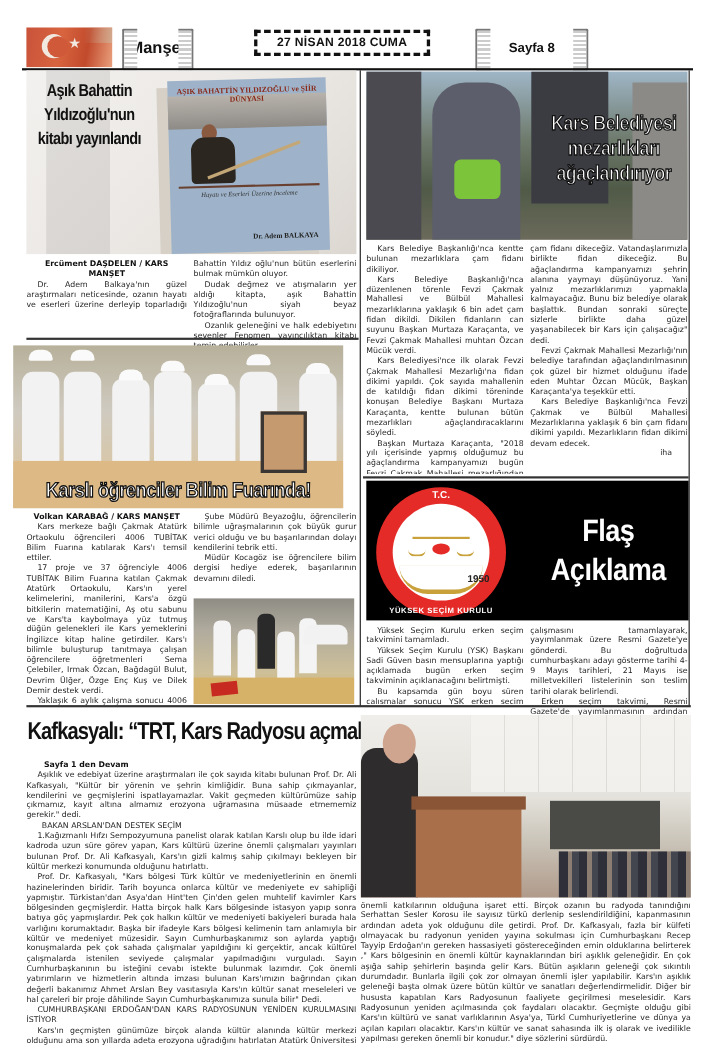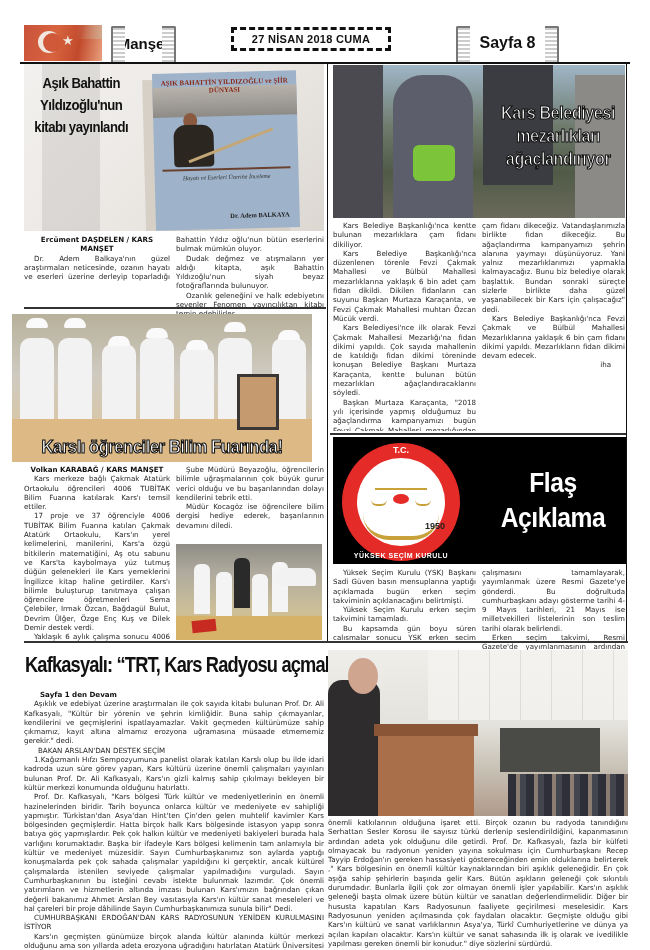--- a/index.html
+++ b/index.html
@@ -9,21 +9,21 @@
   .flag { left: 24px; top: 25px; width: 78px; height: 36px; background: linear-gradient(100deg, #c9533a 0%, #d8643f 40%, #c14a2c 70%, #e9a07d 100%); overflow: hidden; }
   .flag .moon { position: absolute; left: 14px; top: 6px; width: 22px; height: 22px; border-radius: 50%; background: #f1e9e0; }
   .flag .moon-cut { position: absolute; left: 19px; top: 8px; width: 19px; height: 19px; border-radius: 50%; background: #d0593a; }
   .flag .star { position: absolute; left: 38px; top: 9px; color: #f1e9e0; font-size: 13px; line-height: 1; }
   .flag .tree { position: absolute; right: 0; top: 0; width: 26px; height: 14px; background: linear-gradient(90deg, transparent, #c8b8a0); opacity: .6; }
   .tag-box { top: 26px; height: 34px; display: flex; align-items: center; justify-content: center; font-family: "Liberation Sans", sans-serif; font-weight: bold; color: #111; }
   .tag-box::before, .tag-box::after { content: ""; position: absolute; top: 0; width: 12px; height: 34px; border: 2px solid #777; background: repeating-linear-gradient(0deg, #ccc 0 2px, #fff 2px 4px); }
   .tag-box::before { left: 0; border-right: none; border-radius: 2px 0 0 2px; }
   .tag-box::after { right: 0; border-left: none; border-radius: 0 2px 2px 0; }
   .manset { left: 111px; width: 65px; font-size: 15px; }
-  .sayfa { left: 456px; width: 103px; font-size: 16px; }
+  .sayfa { left: 432px; width: 103px; font-size: 12px; }
   .date-box { left: 231px; top: 27px; width: 160px; height: 24px; border: 3px dashed #111; display: flex; align-items: center; justify-content: center; font-family: "Liberation Sans", sans-serif; font-weight: bold; font-size: 11px; color: #111; letter-spacing: .3px; }
   .hrule { left: 20px; top: 62px; width: 610px; height: 2px; background: #111; }
   .vrule { background: #111; width: 1px; }
   .hline { background: #333; height: 2px; }
 
   
   .img { overflow: hidden; }
   .book-photo { left: 24px; top: 64px; width: 300px; height: 167px; background: linear-gradient(135deg, #f3f1ef 0%, #e9e6e2 60%, #dcd7d1 100%); }
   .book-photo .shade { position: absolute; left: 18px; top: 0; width: 58px; height: 167px; background: rgba(0,0,0,.08); }
   .book-photo .cover { position: absolute; left: 130px; top: 8px; width: 144px; height: 157px; background: #9eb3c9; transform: rotate(-1.5deg); box-shadow: -10px 6px 0 #d6d0c7; }
@@ -154,20 +154,21 @@
   </div>
 </div>
 <div class="abs txt" style="left:333px;top:221px;width:143px;height:210px;overflow:hidden;">
   <p>Kars Belediye Başkanlığı'nca kentte bulunan mezarlıklara çam fidanı dikiliyor.</p>
   <p>Kars Belediye Başkanlığı'nca düzenlenen törenle Fevzi Çakmak Mahallesi ve Bülbül Mahallesi mezarlıklarına yaklaşık 6 bin adet çam fidan dikildi. Dikilen fidanların can suyunu Başkan Murtaza Karaçanta, ve Fevzi Çakmak Mahallesi muhtarı Özcan Mücük verdi.</p>
   <p>Kars Belediyesi'nce ilk olarak Fevzi Çakmak Mahallesi Mezarlığı'na fidan dikimi yapıldı. Çok sayıda mahallenin de katıldığı fidan dikimi töreninde konuşan Belediye Başkanı Murtaza Karaçanta, kentte bulunan bütün mezarlıkları ağaçlandıracaklarını söyledi.</p>
   <p>Başkan Murtaza Karaçanta, "2018 yılı içerisinde yapmış olduğumuz bu ağaçlandırma kampanyamızı bugün Fevzi Çakmak Mahallesi mezarlığından başlatıyoruz. Geçtiğimiz yıllardan beri bu kampanyayı sürekli olarak yapmaktayız. Geçtiğimiz yıl bu kampanyamızın ilki Karadağ Mezarlığı'nda yapmıştık. Bugün Fevzi Çakmak ve Bülbül Mahallesi mezarlıklarına çam fidanı dikeceğiz. Vatandaşlarımızla birlikte fidan dikeceğiz. Bu ağaçlandırma kampanyamızı şehrin alanına yaymayı düşünüyoruz. Yani yalnız mezarlıklarımızı yapmakla kalmayacağız. Bunu biz belediye olarak başlattık. Bundan sonraki süreçte sizlerle birlikte daha güzel yaşanabilecek bir Kars için çalışacağız" dedi.</p>
 </div>
 <div class="abs txt" style="left:482px;top:221px;width:143px;">
   <p class="noind">çam fidanı dikeceğiz. Vatandaşlarımızla birlikte fidan dikeceğiz. Bu ağaçlandırma kampanyamızı şehrin alanına yaymayı düşünüyoruz. Yani yalnız mezarlıklarımızı yapmakla kalmayacağız. Bunu biz belediye olarak başlattık. Bundan sonraki süreçte sizlerle birlikte daha güzel yaşanabilecek bir Kars için çalışacağız" dedi.</p>
+  <p>Fevzi Çakmak Mahallesi Mezarlığı'nın belediye tarafından ağaçlandırılmasının çok güzel bir hizmet olduğunu ifade eden Muhtar Özcan Mücük, Başkan Karaçanta'ya teşekkür etti.</p>
   <p>Kars Belediye Başkanlığı'nca Fevzi Çakmak ve Bülbül Mahallesi Mezarlıklarına yaklaşık 6 bin çam fidanı dikimi yapıldı. Mezarlıkların fidan dikimi devam edecek.</p>
   <p style="text-align:right;padding-right:14px;">iha</p>
 </div>
 
 <div class="abs img kids-photo">
   <div class="kid" style="left:8px;"></div>
     <div class="cap" style="left:14px;"></div>
   <div class="kid" style="left:46px;"></div>
     <div class="cap" style="left:52px;"></div>
   <div class="kid" style="left:90px;top:30px;"></div>
@@ -217,22 +218,22 @@
       <div class="year">1950</div>
     </div>
     <div class="ring-text">YÜKSEK SEÇİM KURULU</div>
   </div>
   <div class="flas-title">
     <div>Flaş</div>
     <div>Açıklama</div>
   </div>
 </div>
 <div class="abs txt" style="left:333px;top:568px;width:143px;height:72px;overflow:hidden;">
+  <p>Yüksek Seçim Kurulu erken seçim takvimini tamamladı.</p>
   <p>Yüksek Seçim Kurulu (YSK) Başkanı Sadi Güven basın mensuplarına yaptığı açıklamada bugün erken seçim takviminin açıklanacağını belirtmişti.</p>
-  <p>Yüksek Seçim Kurulu erken seçim takvimini tamamladı.</p>
   <p>Bu kapsamda gün boyu süren çalışmalar sonucu YSK erken seçim takvimine ilişkin çalışmasını tamamlayarak, yayımlanmak üzere Resmi Gazete'ye gönderdi. Bu doğrultuda cumhurbaşkanı adayı gösterme tarihi 4-9 Mayıs tarihleri, 21 Mayıs ise milletvekilleri listelerinin son teslim tarihi olarak belirlendi.</p>
 </div>
 <div class="abs txt" style="left:482px;top:568px;width:143px;">
   <p class="noind">çalışmasını tamamlayarak, yayımlanmak üzere Resmi Gazete'ye gönderdi. Bu doğrultuda cumhurbaşkanı adayı gösterme tarihi 4-9 Mayıs tarihleri, 21 Mayıs ise milletvekilleri listelerinin son teslim tarihi olarak belirlendi.</p>
   <p>Erken seçim takvimi, Resmi Gazete'de yayımlanmasının ardından yürürlüğe girecek ve seçim süreci hızlanacak.</p>
 </div>
 
 <div class="abs big-headline">Kafkasyalı: “TRT, Kars Radyosu açmalıdır”</div>
 <div class="abs txt" style="left:24px;top:690px;width:300px;">
   <p class="cap-bold" style="padding-left:16px;">Sayfa 1 den Devam</p>

